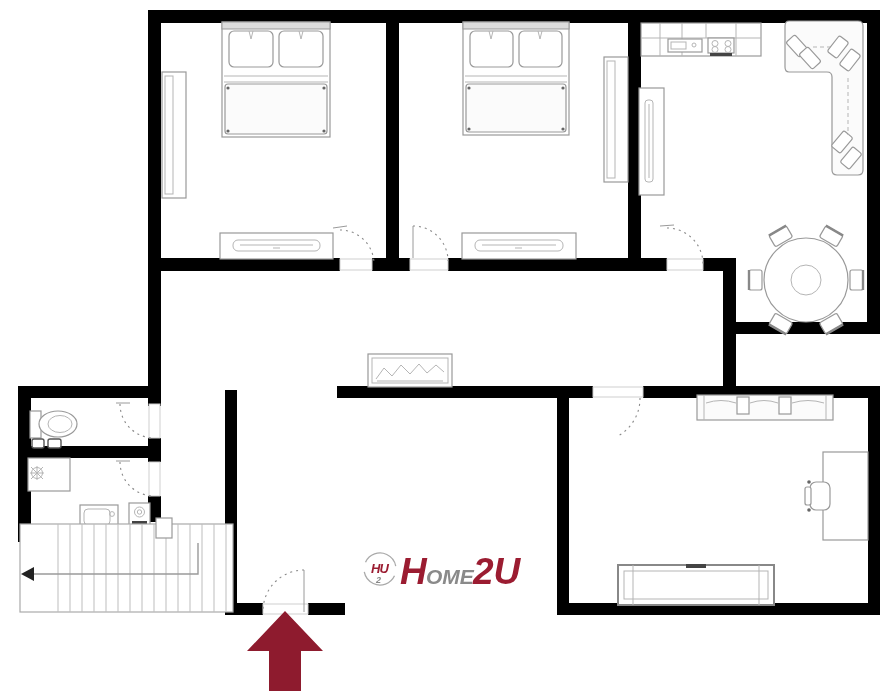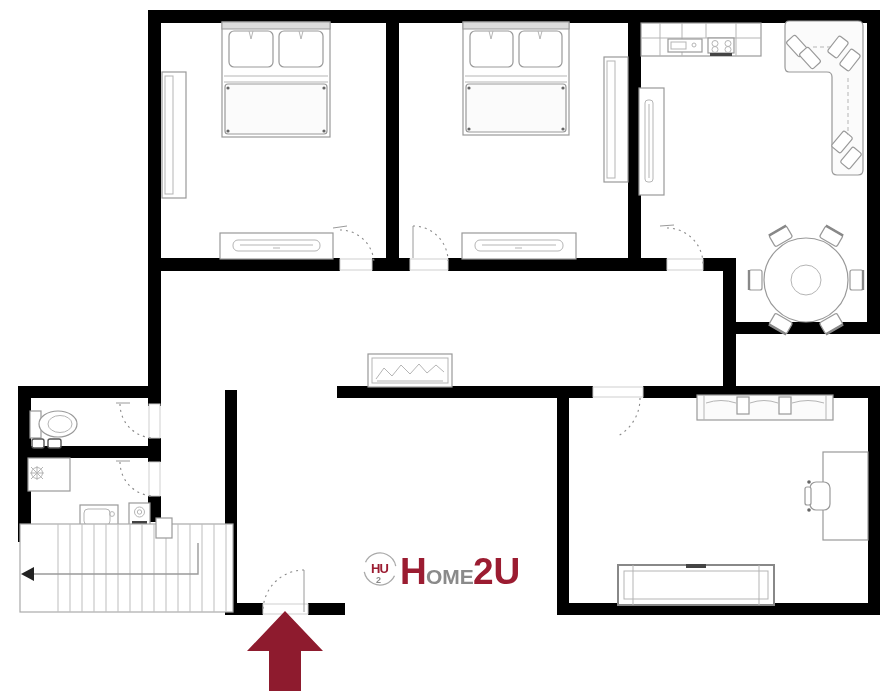--- a/index.html
+++ b/index.html
@@ -1,17 +1,17 @@
 <!DOCTYPE html>
 <html><head>
 <meta charset="utf-8">
 <style>
   html,body{margin:0;padding:0;background:#fff;width:894px;height:699px;overflow:hidden;
     font-family:"Liberation Sans", sans-serif;}
-  .plan{position:relative;width:894px;height:699px;background:#fff;}
+  .plan{position:relative;width:894px;height:699px;background:#fff;font-style:italic;}
   svg{display:block;}
   .wall{fill:#000;stroke:none;}
   .furn{fill:#ffffff;stroke:#999;stroke-width:1.2;}
   .furn-soft{fill:#fbfbfb;stroke:#999;stroke-width:1.2;}
   .inner{fill:none;stroke:#b5b5b5;stroke-width:1;}
   .dark{fill:#444;stroke:none;}
   .door-arc{fill:none;stroke:#8a8a8a;stroke-width:1.1;stroke-dasharray:2 4;}
   .door-leaf{fill:none;stroke:#9a9a9a;stroke-width:1;}
   .thr{fill:#fff;stroke:#cfcfcf;stroke-width:1;}
   .tread{stroke:#bdbdbd;stroke-width:1;}

